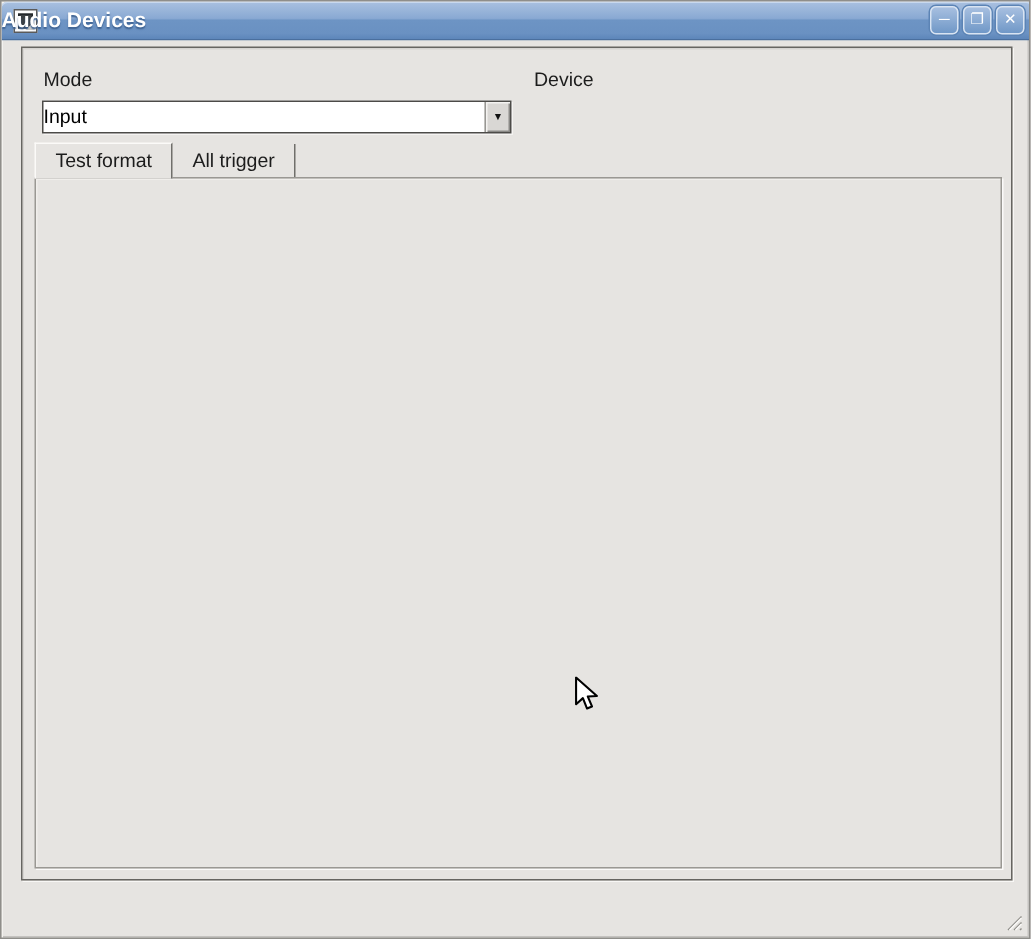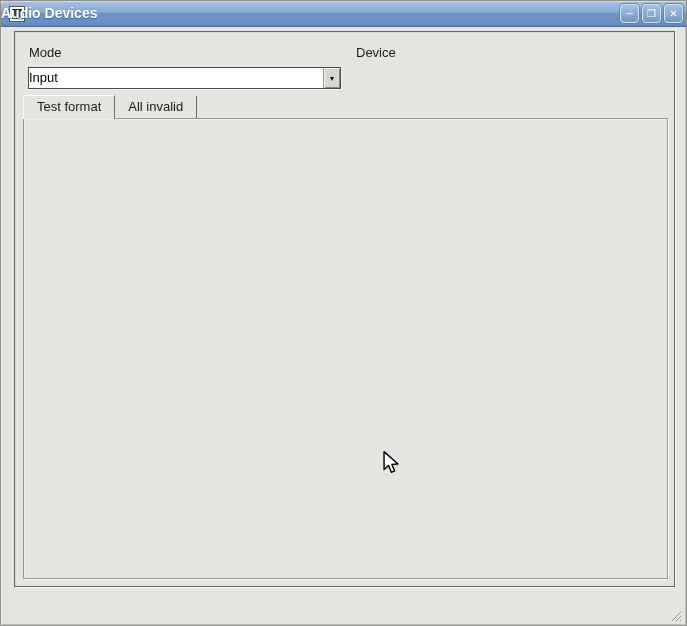--- a/index.html
+++ b/index.html
@@ -122,21 +122,21 @@
 
   <div class="combo" style="left:27px; top:66px; width:313px;">
     <div class="val">Input</div>
     <div class="btn">
       <span>▼</span>
     </div>
   </div>
 
   <div class="tabbar">
     <div class="tab active">Test format</div>
-    <div class="tab">All invalid</div>
+    <div class="tab">All trigger</div>
   </div>
   <div class="pane"></div>
 
   <div class="hdr-actual">Actual Settings</div>
   <div class="hdr-nearest">Nearest Settings</div>
 
   <div class="lbl" style="left:28px; top:185px;">Codec</div>
   <div class="combo" style="left:159px; top:181px; width:242px;">
     <div class="val">audio/pcm</div>
     <div class="btn">

